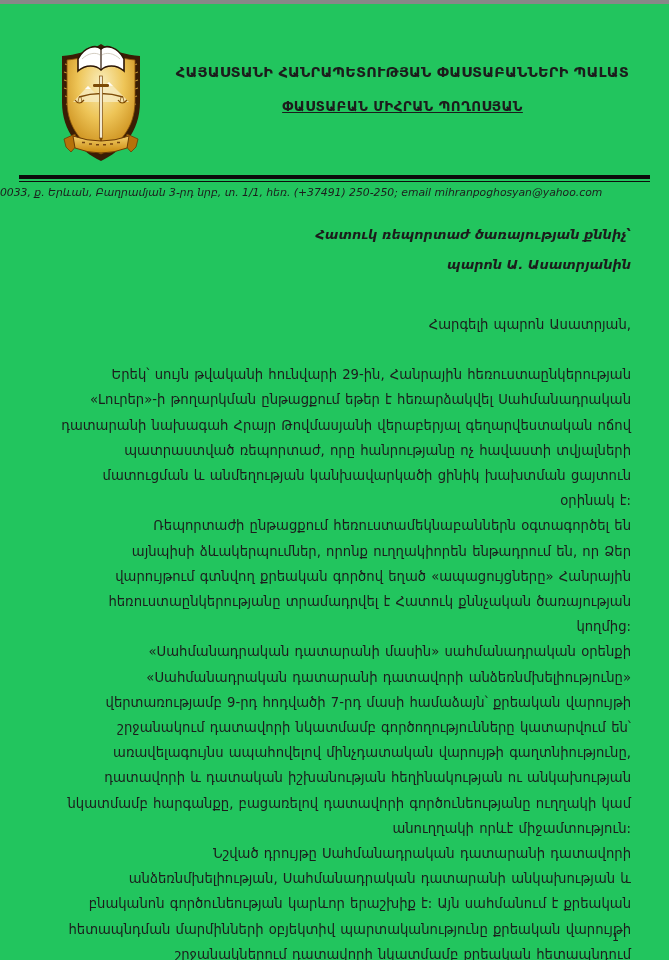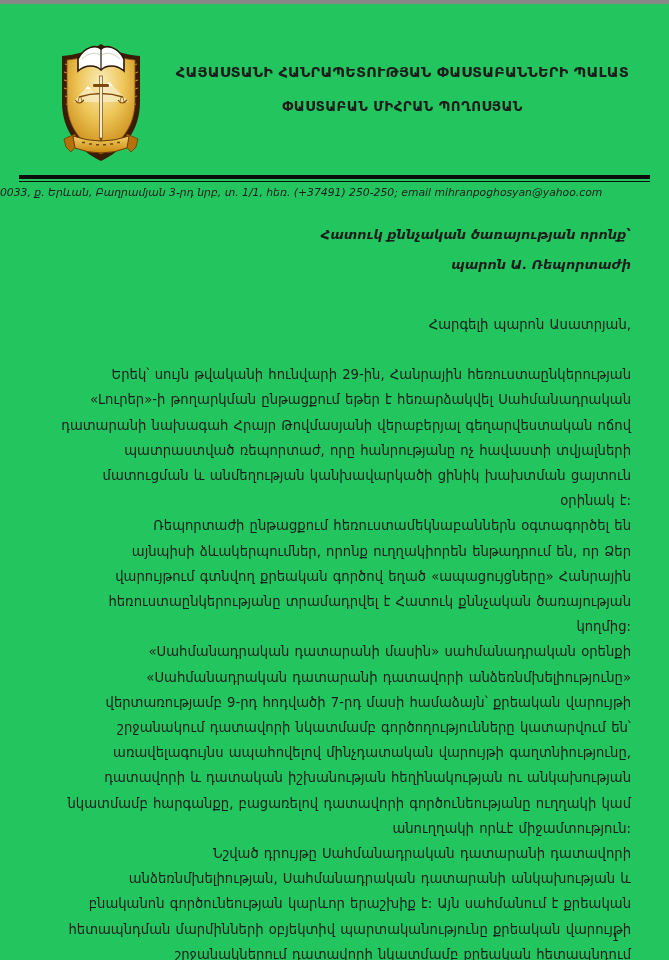--- a/index.html
+++ b/index.html
@@ -17,21 +17,21 @@
 
   
   .letterhead { display: flex; padding: 36px 22px 0 50px; }
   .logo-wrap { flex: none; width: 102px; height: 130px; margin-right: 6px; }
   .logo-wrap svg { width: 100%; height: 100%; display:block; }
   .header-text { flex: 1; text-align: center; padding-top: 24px; }
   .org-name {
     font-size: 14.5px; font-weight: bold; letter-spacing: 0.2px;
     margin-bottom: 18px; white-space: nowrap;
   }
-  .advocate-name { font-size: 13.5px; font-weight: bold; margin-bottom: 17px; letter-spacing: 0.4px; }
+  .advocate-name { font-size: 13.5px; font-weight: bold; margin-bottom: 17px; letter-spacing: 0.4px; text-decoration: underline; }
   .license-no { font-size: 11px; font-weight: bold; }
 
   
   .divider {
     margin: 5px 19px 0 19px;
     height: 2px;
     border-top: 4.5px solid #0c0c0c;
     border-bottom: 1.5px solid #0c0c0c;
   }
 
@@ -130,22 +130,22 @@
       <div class="org-name">ՀԱՅԱՍՏԱՆԻ ՀԱՆՐԱՊԵՏՈՒԹՅԱՆ ՓԱՍՏԱԲԱՆՆԵՐԻ ՊԱԼԱՏ</div>
       <div class="advocate-name">ՓԱՍՏԱԲԱՆ ՄԻՀՐԱՆ ՊՈՂՈՍՅԱՆ</div>
     </div>
   </div>
 
   <div class="divider"></div>
 
   <div class="contact-line">0033, ք. Երևան, Բաղրամյան 3-րդ նրբ, տ. 1/1, հեռ. (+37491) 250-250; email mihranpoghosyan@yahoo.com</div>
 
   <div class="recipient-block">
-    <div>Հատուկ քննչական ծառայության որոնք՝</div>
-    <div>պարոն Ա. Ռեպորտաժի</div>
+    <div>Հատուկ ռեպորտաժ ծառայության քննիչ՝</div>
+    <div>պարոն Ա. Ասատրյանին</div>
   </div>
 
   <div class="letter-body">
     <p class="salutation">Հարգելի պարոն Ասատրյան,</p>
     <p>Երեկ՝ սույն թվականի հունվարի 29-ին, Հանրային հեռուստաընկերության «Լուրեր»-ի թողարկման ընթացքում եթեր է հեռարձակվել Սահմանադրական դատարանի նախագահ Հրայր Թովմասյանի վերաբերյալ գեղարվեստական ոճով պատրաստված ռեպորտաժ, որը հանրությանը ոչ հավաստի տվյալների մատուցման և անմեղության կանխավարկածի ցինիկ խախտման ցայտուն օրինակ է:</p>
     <p>Ռեպորտաժի ընթացքում հեռուստամեկնաբաններն օգտագործել են այնպիսի ձևակերպումներ, որոնք ուղղակիորեն ենթադրում են, որ Ձեր վարույթում գտնվող քրեական գործով եղած «ապացույցները» Հանրային հեռուստաընկերությանը տրամադրվել է Հատուկ քննչական ծառայության կողմից:</p>
     <p>«Սահմանադրական դատարանի մասին» սահմանադրական օրենքի «Սահմանադրական դատարանի դատավորի անձեռնմխելիությունը» վերտառությամբ 9-րդ հոդվածի 7-րդ մասի համաձայն՝ քրեական վարույթի շրջանակում դատավորի նկատմամբ գործողությունները կատարվում են՝ առավելագույնս ապահովելով մինչդատական վարույթի գաղտնիությունը, դատավորի և դատական իշխանության հեղինակության ու անկախության նկատմամբ հարգանքը, բացառելով դատավորի գործունեությանը ուղղակի կամ անուղղակի որևէ միջամտություն:</p>
     <p>Նշված դրույթը Սահմանադրական դատարանի դատավորի անձեռնմխելիության, Սահմանադրական դատարանի անկախության և բնականոն գործունեության կարևոր երաշխիք է: Այն սահմանում է քրեական հետապնդման մարմինների օբյեկտիվ պարտականությունը քրեական վարույթի շրջանակներում դատավորի նկատմամբ քրեական հետապնդում իրականացնելիս, նրա մասնակցությամբ քննչական կամ այլ դատավարական գործողություններ իրականացնելիս՝</p>
 
   </div>

